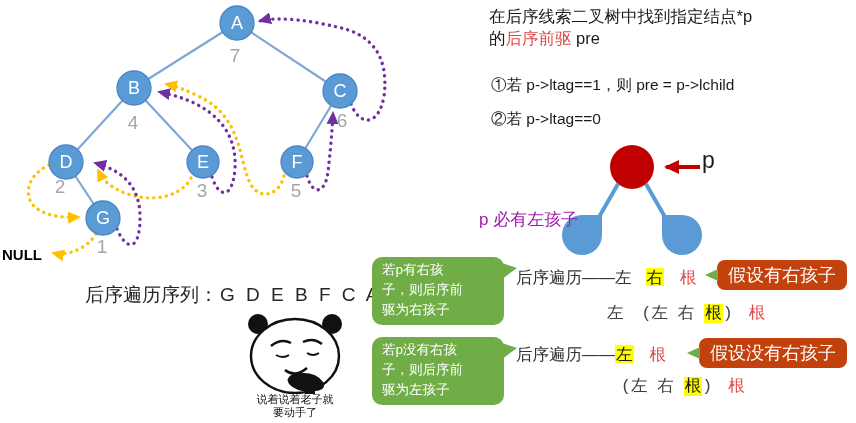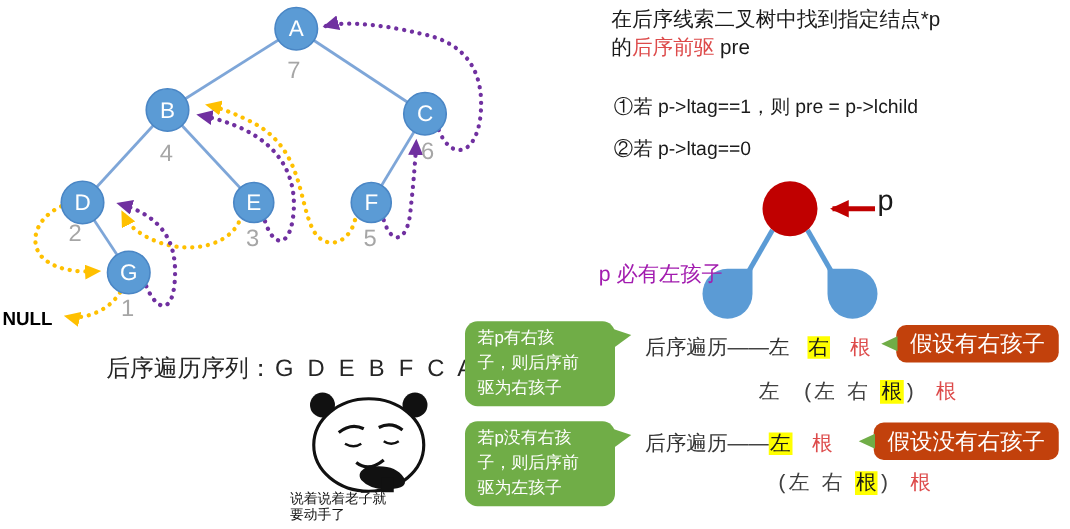--- a/index.html
+++ b/index.html
@@ -14,37 +14,37 @@
   .thread{fill:none;stroke-width:3.4;stroke-linecap:round;stroke-dasharray:0.1 6.2;}
   .ty{stroke:#FFC000;}
   .tp{stroke:#7030A0;}
   .postorder{left:85px;top:282px;font-size:19px;color:#262626;}
   .postorder .seq{letter-spacing:3px;margin-left:2px;}
   .title{left:489px;top:5px;width:370px;font-size:16.5px;line-height:22px;color:#1a1a1a;}
   .red-text{color:#DD4B4B;text-align:center;}
   .case{left:491px;font-size:15.5px;color:#1a1a1a;}
   .p-label{left:702px;top:147px;font-size:23px;color:#1a1a1a;}
   .p-note{left:479px;top:196px;font-size:17px;color:#a21caf;margin-top:12px;}
-  .gbubble{left:372px;width:120px;background:#70AD47;color:#fff;border-radius:10px;
+  .gbubble{left:372px;width:132px;background:#70AD47;color:#fff;border-radius:10px;
            padding:3px 8px 5px 10px;font-size:13.5px;line-height:20px;box-sizing:border-box;}
   .gbubble::after{content:'';position:absolute;right:-13px;top:6px;width:0;height:0;
            border-top:5px solid transparent;border-bottom:11px solid transparent;
            border-left:15px solid #70AD47;}
   .hint{background:#c2410c;color:#fff;border-radius:8px;padding:3px 11px;font-size:18px;}
   .hint::before{content:'';position:absolute;left:-12px;top:50%;transform:translateY(-50%);
            width:0;height:0;border-top:6px solid transparent;border-bottom:6px solid transparent;
            border-right:13px solid #70AD47;}
   .trav{font-size:16.5px;color:#333;white-space:nowrap;}
   .hl{background:#FFFF00;color:#1a1a1a;padding:0 1px;}
   .root-red{color:#DD4B4B;}
   .gap14{margin-left:14px;}
   .gap16{margin-left:16px;}
   .gap18{margin-left:18px;}
   .dim{color:#404040;font-family:Liberation Mono, monospace;}
-  .meme-caption{left:232px;top:393px;width:126px;font-size:11px;
+  .meme-caption{left:232px;top:393px;width:126px;text-align:center;font-size:11px;
            line-height:13px;color:#111;}
 </style>
 </head>
 <body>
 
 <div class="stage">
 
   <svg class="abs" style="left:0;top:0;" width="470" height="270" viewBox="0 0 470 270">
     <defs>
       <marker id="ay" markerUnits="userSpaceOnUse" markerWidth="14" markerHeight="12" refX="11" refY="6" orient="auto">

